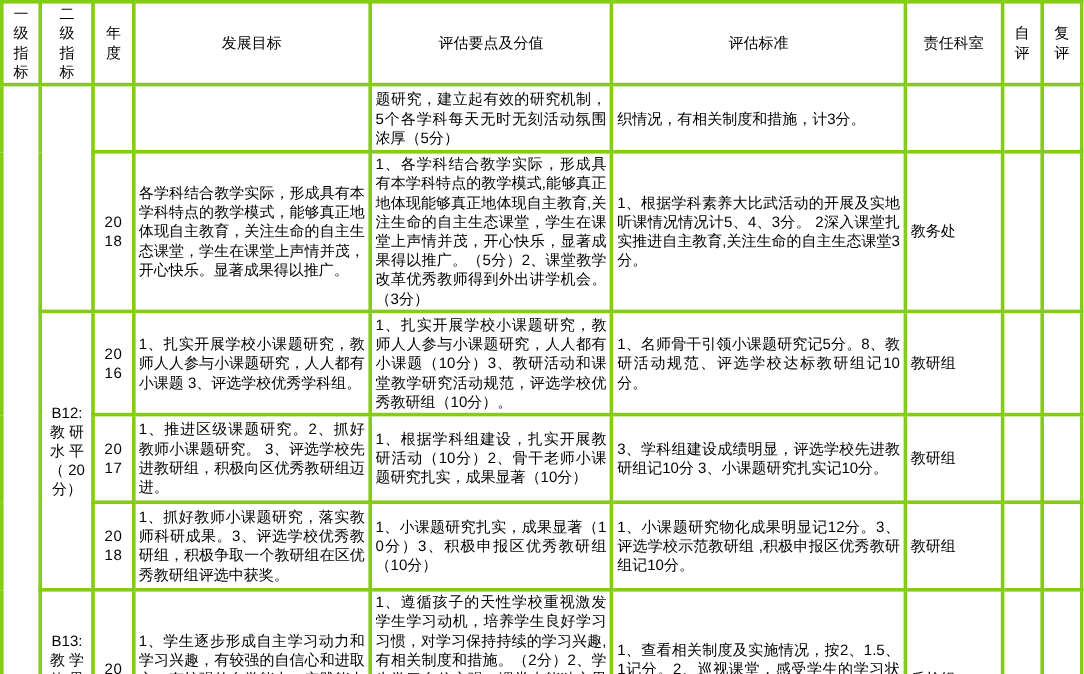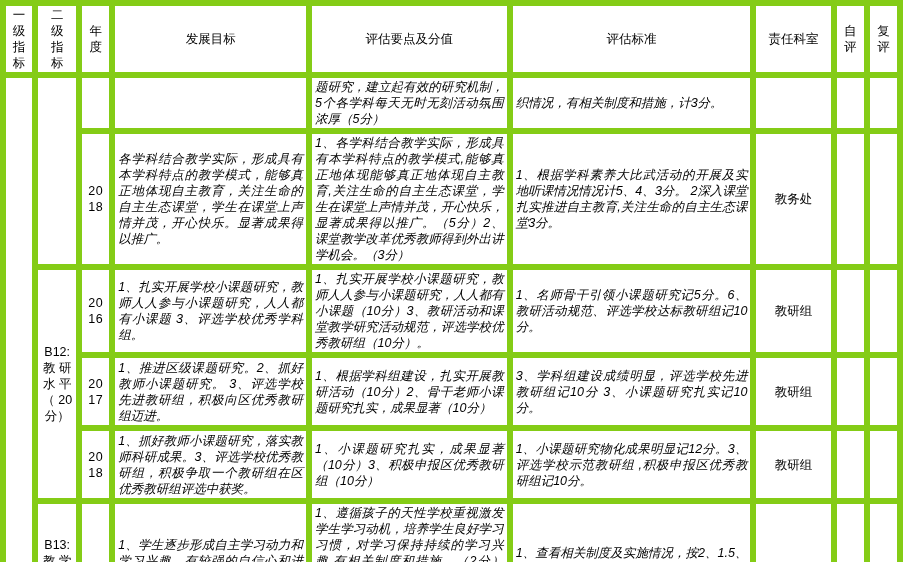--- a/index.html
+++ b/index.html
@@ -13,21 +13,21 @@
     font-family: "Liberation Sans", "DejaVu Sans", sans-serif;
     color: #000000;
     overflow: hidden;
   }
   #eval-table {
     border-collapse: collapse;
     width: 903px;
     table-layout: fixed;
   }
   #eval-table td, #eval-table th {
-    border: 6px solid #84cc16;
+    border: 3px solid #84cc16;
     vertical-align: middle;
     padding: 1px 3px;
     font-weight: normal;
     font-size: 12.5px;
     line-height: 1.28;
   }
   thead th {
     text-align: center;
     font-weight: bold;
     font-size: 14px;
@@ -53,21 +53,20 @@
   }
   .head-wide {
     display: block;
     text-align: center;
   }
   .cell-text {
     display: block;
     text-align: justify;
     text-justify: inter-ideograph;
     word-break: break-all;
-    font-style: italic;
   }
   .year-cell {
     text-align: center;
     font-size: 10.5px;
     line-height: 1.3;
     letter-spacing: 0.5px;
     word-break: break-all;
     padding: 1px 1px;
   }
   .year-cell span {
@@ -81,21 +80,20 @@
     line-height: 1.45;
     text-align: center;
     vertical-align: middle;
     word-break: break-all;
     padding: 2px 2px;
   }
   .l2-cell span {
     display: block;
   }
   .dept-cell {
-    text-align: center;
     vertical-align: middle;
     font-size: 12.5px;
   }
   .empty-cell { }
 </style>
 </head>
 <body>
 
 <table id="eval-table">
   <colgroup>
@@ -202,21 +200,21 @@
       <td class="year-cell">
         <span>2016</span>
       </td>
       <td>
         <span class="cell-text">1、扎实开展学校小课题研究，教师人人参与小课题研究，人人都有小课题 3、评选学校优秀学科组。</span>
       </td>
       <td>
         <span class="cell-text">1、扎实开展学校小课题研究，教师人人参与小课题研究，人人都有小课题（10分）3、教研活动和课堂教学研究活动规范，评选学校优秀教研组（10分）。</span>
       </td>
       <td>
-        <span class="cell-text">1、名师骨干引领小课题研究记5分。6、教研活动规范、评选学校达标教研组记10分。</span>
+        <span class="cell-text">1、名师骨干引领小课题研究记5分。8、教研活动规范、评选学校达标教研组记10分。</span>
       </td>
       <td class="dept-cell">
         <span>教研组</span>
       </td>
       <td class="dept-cell">
         <span></span>
       </td>
       <td class="dept-cell">
         <span></span>
       </td>

